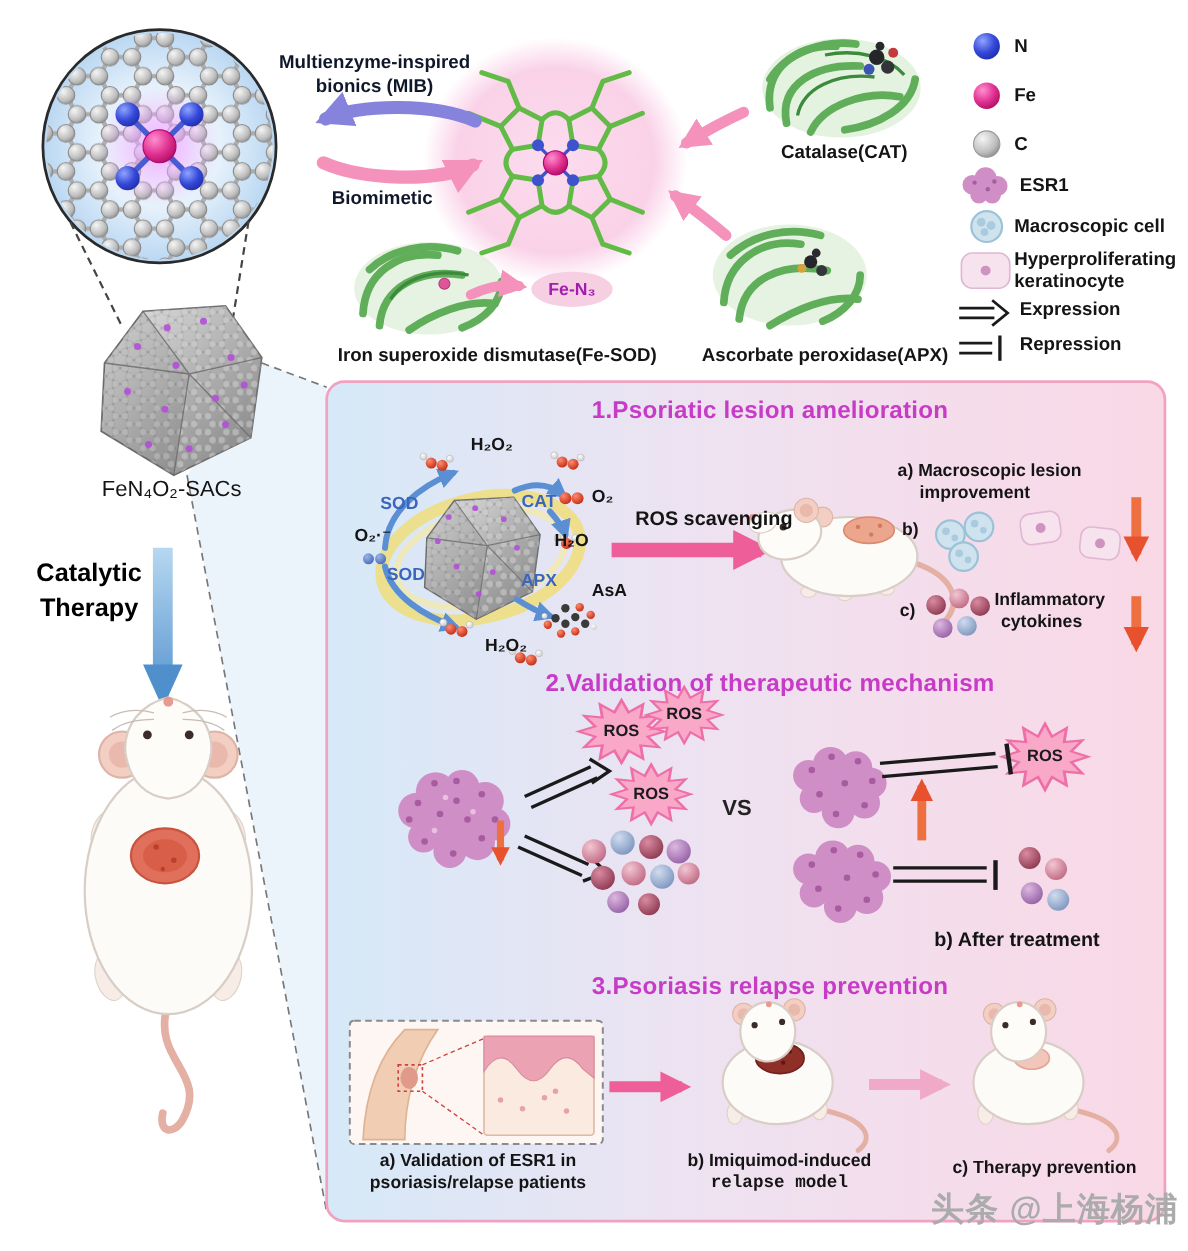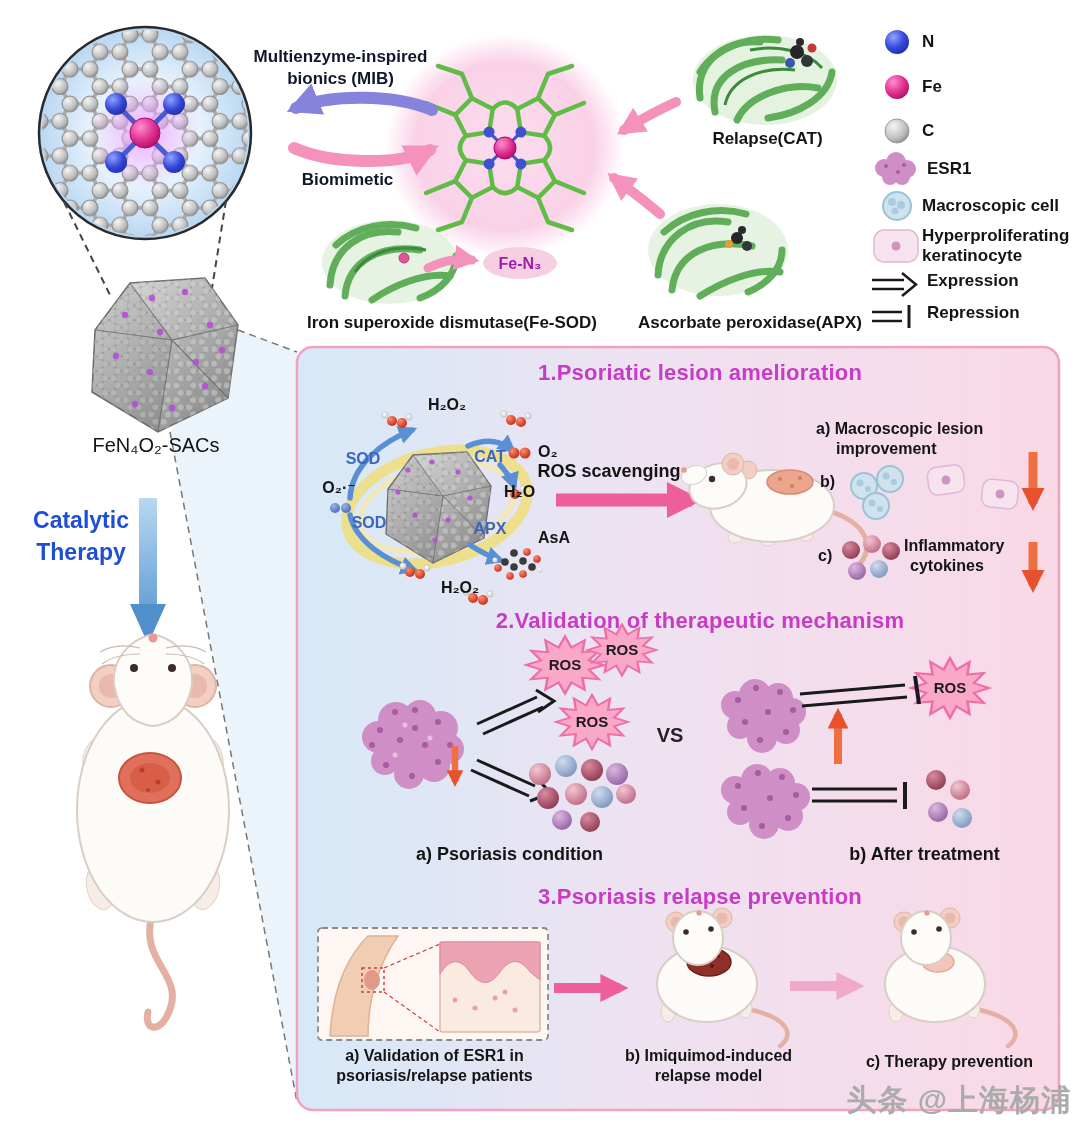--- a/index.html
+++ b/index.html
@@ -10,21 +10,21 @@
   .b{font-weight:bold;}
   .ctr{text-align:center;}
   .rt{text-align:right;}
   .title{color:#c73bc7;font-size:22px;font-weight:bold;letter-spacing:.2px;}
   .enz{color:#3a66bd;font-weight:bold;font-size:16px;}
   .mol{font-weight:bold;font-size:16px;}
   .cap{font-size:16px;font-weight:bold;}
   .cap18{font-size:18px;font-weight:bold;}
   .legend{font-size:17px;font-weight:600;}
   .gray{color:#0f172a;font-weight:600;font-size:17px;}
-  .purple{color:#1d4ed8;font-size:23px;font-weight:600;}
+  .purple{color:#000000;font-size:23px;font-weight:600;}
   .big{font-size:20px;font-weight:500;}
   .vs{font-size:20px;font-weight:bold;color:#222;}
   .ros{font-size:15px;font-weight:bold;color:#1a1a1a;}
   .wm{font-size:30px;font-weight:bold;color:#ababab;letter-spacing:1px;}
 </style>
 </head>
 <body>
 
 <div id="canvas">
 
@@ -673,21 +673,21 @@
       <circle cx="914" cy="932" r="2.8" fill="#3a2c28"></circle>
           <circle cx="939" cy="929" r="2.8" fill="#3a2c28"></circle>
       <circle cx="927" cy="913" r="2.6" fill="#e89a90"></circle>
     </g>
   </g>
 </svg>
 
 <div class="t gray ctr" style="left:238px;top:47px;width:205px;">Multienzyme-inspired</div>
 <div class="t gray ctr" style="left:238px;top:69px;width:205px;">bionics (MIB)</div>
 <div class="t gray ctr" style="left:280px;top:170px;width:135px;">Biomimetic</div>
-<div class="t b ctr" style="left:660px;top:129px;width:215px;font-size:17px;">Relapse(CAT)</div>
+<div class="t b ctr" style="left:660px;top:129px;width:215px;font-size:17px;">Catalase(CAT)</div>
 <div class="t b ctr" style="left:278px;top:313px;width:348px;font-size:17px;">Iron superoxide dismutase(Fe-SOD)</div>
 <div class="t ctr" style="left:487px;top:254px;width:66px;font-size:16px;font-weight:600;color:#a21caf;">Fe-N₃</div>
 <div class="t b ctr" style="left:616px;top:313px;width:268px;font-size:17px;">Ascorbate peroxidase(APX)</div>
 
 <div class="t legend" style="left:922px;top:32px;width:60px;">N</div>
 <div class="t legend" style="left:922px;top:77px;width:60px;">Fe</div>
 <div class="t legend" style="left:922px;top:121px;width:60px;">C</div>
 <div class="t legend" style="left:927px;top:159px;width:90px;">ESR1</div>
 <div class="t legend" style="left:922px;top:196px;width:158px;">Macroscopic cell</div>
 <div class="t legend" style="left:922px;top:226px;width:158px;">Hyperproliferating</div>
@@ -703,39 +703,38 @@
 <div class="t mol ctr" style="left:415px;top:395px;width:64px;">H₂O₂</div>
 <div class="t mol ctr" style="left:428px;top:578px;width:64px;">H₂O₂</div>
 <div class="t enz ctr" style="left:338px;top:449px;width:50px;">SOD</div>
 <div class="t mol ctr" style="left:310px;top:478px;width:58px;">O₂·⁻</div>
 <div class="t enz ctr" style="left:344px;top:513px;width:50px;">SOD</div>
 <div class="t enz ctr" style="left:466px;top:447px;width:48px;">CAT</div>
 <div class="t mol" style="left:538px;top:442px;width:40px;">O₂</div>
 <div class="t mol" style="left:504px;top:482px;width:48px;">H₂O</div>
 <div class="t enz ctr" style="left:466px;top:519px;width:48px;">APX</div>
 <div class="t mol" style="left:538px;top:528px;width:48px;">AsA</div>
-<div class="t cap18 ctr" style="left:528px;top:461px;width:162px;">ROS scavenging</div>
+<div class="t cap18 ctr" style="left:568px;top:461px;width:162px;">ROS scavenging</div>
 <div class="t cap" style="left:816px;top:419px;width:200px;">a) Macroscopic lesion</div>
 <div class="t cap" style="left:836px;top:439px;width:200px;">improvement</div>
 <div class="t cap" style="left:820px;top:472px;width:30px;">b)</div>
 <div class="t cap" style="left:818px;top:546px;width:30px;">c)</div>
 <div class="t cap" style="left:904px;top:536px;width:150px;">Inflammatory</div>
 <div class="t cap" style="left:910px;top:556px;width:150px;">cytokines</div>
 
 <div class="t title ctr" style="left:400px;top:608px;width:600px;">2.Validation of therapeutic mechanism</div>
 <div class="t ros ctr" style="left:535px;top:656px;width:60px;">ROS</div>
 <div class="t ros ctr" style="left:592px;top:641px;width:60px;">ROS</div>
 <div class="t ros ctr" style="left:562px;top:713px;width:60px;">ROS</div>
 <div class="t ros ctr" style="left:920px;top:679px;width:60px;">ROS</div>
 <div class="t vs ctr" style="left:646px;top:723px;width:48px;">VS</div>
-<div class="t cap18 ctr" style="left:392px;top:844px;width:235px;">a) Psoriasis condition</div>
 <div class="t cap18 ctr" style="left:812px;top:844px;width:225px;">b) After treatment</div>
 
 <div class="t title ctr" style="left:400px;top:884px;width:600px;">3.Psoriasis relapse prevention</div>
 <div class="t cap ctr" style="left:312px;top:1046px;width:245px;">a) Validation of ESR1 in</div>
 <div class="t cap ctr" style="left:312px;top:1066px;width:245px;">psoriasis/relapse patients</div>
 <div class="t cap ctr" style="left:606px;top:1046px;width:205px;">b) Imiquimod-induced</div>
-<div class="t cap ctr" style="left:606px;top:1066px;width:205px;">relapse model</div>
+<div class="t cap ctr" style="left:606px;top:1066px;width:205px;font-family:Liberation Mono, monospace;">relapse model</div>
 <div class="t cap ctr" style="left:852px;top:1052px;width:195px;">c) Therapy prevention</div>
 
 <div class="t wm rt" style="left:790px;top:1082px;width:282px;">头条 @上海杨浦</div>
 
 </div>
 
 </body></html>

